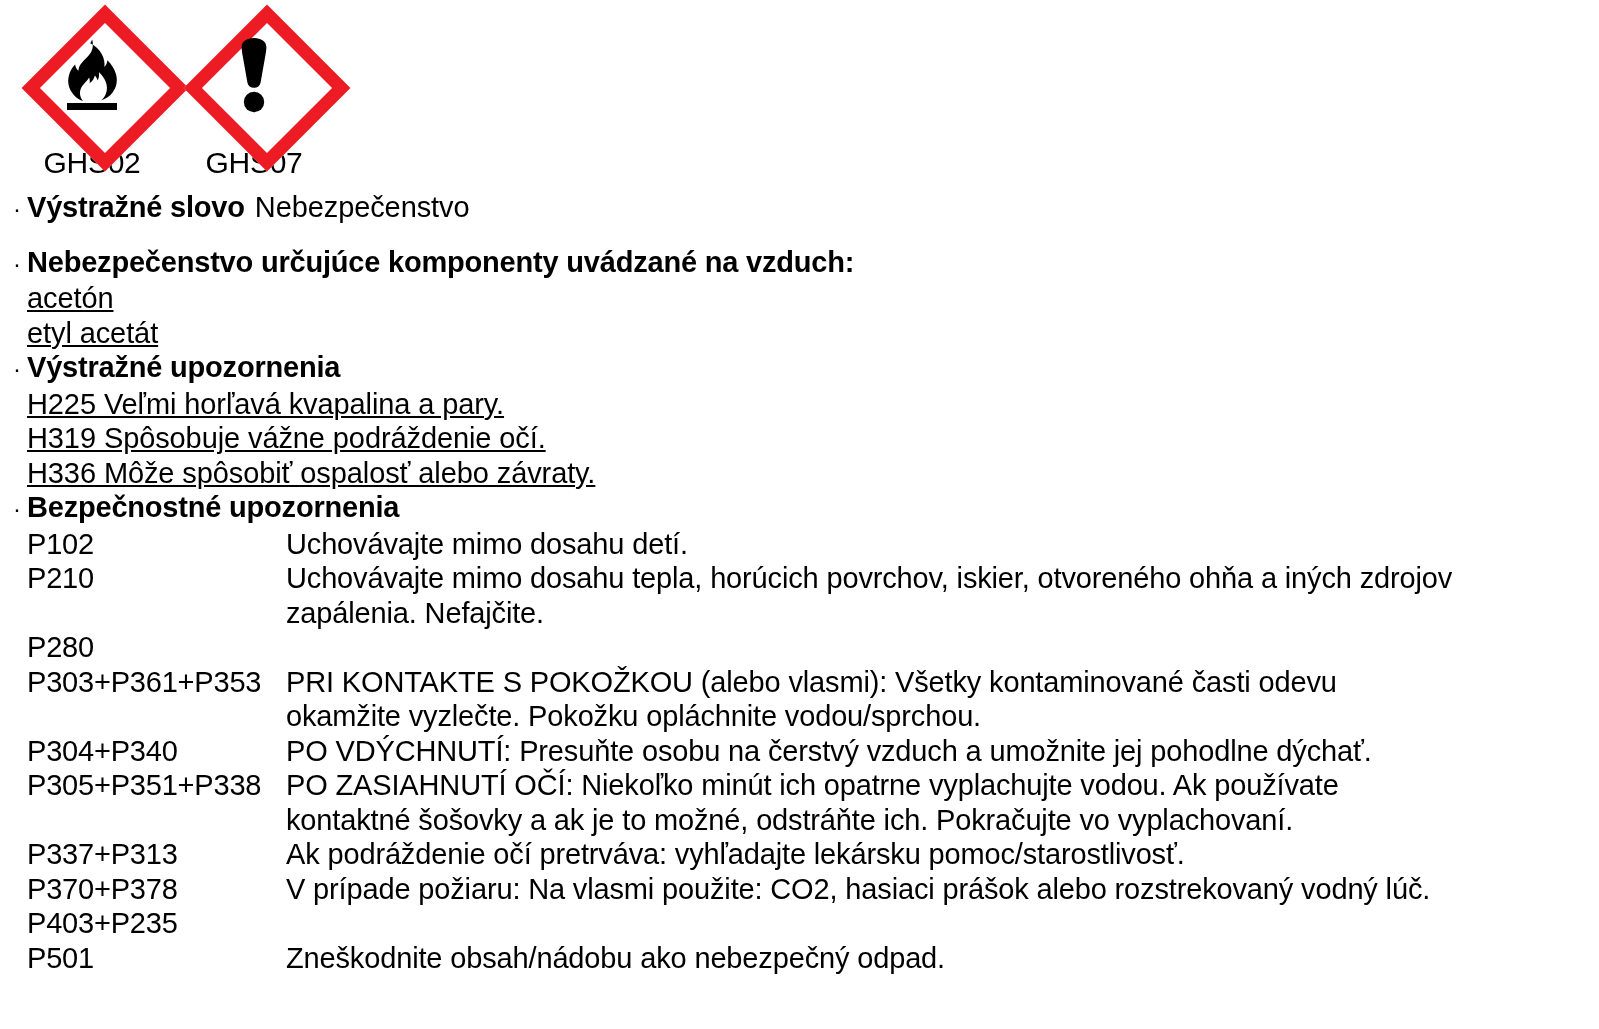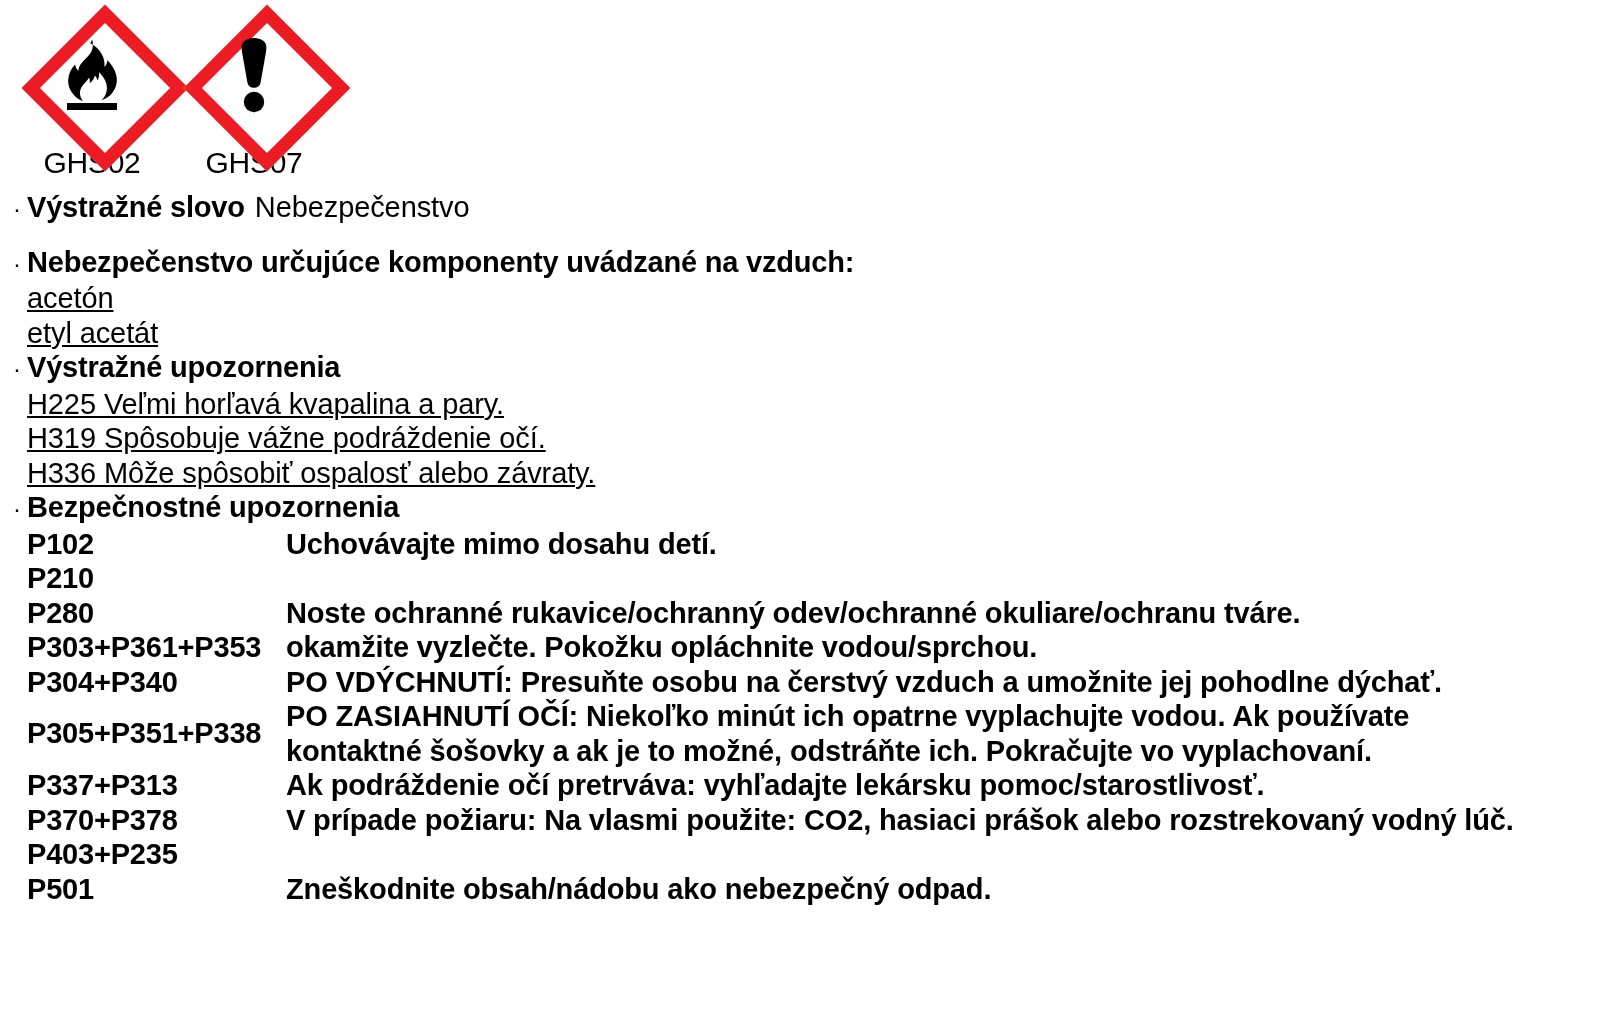--- a/index.html
+++ b/index.html
@@ -103,22 +103,21 @@
   }
 
   .gap-sm { height: 18px; }
 
   
   .ptable {
     padding-left: 14px;
   }
   .prow {
     display: flex;
-    align-items: center;
-    font-weight: bold;
+    align-items: flex-start;
   }
   .pcode {
     flex: 0 0 259px;
     width: 259px;
     letter-spacing: -0.2px;
     white-space: nowrap;
   }
   .ptext {
     flex: 1 1 auto;
     letter-spacing: -0.15px;
@@ -194,32 +193,34 @@
 
     <div class="prow">
       <div class="pcode">P102</div>
       <div class="ptext">
         <span>Uchovávajte mimo dosahu detí.</span>
       </div>
     </div>
 
     <div class="prow">
       <div class="pcode">P210</div>
+      <div class="ptext">
+        <span>Uchovávajte mimo dosahu tepla, horúcich povrchov, iskier, otvoreného ohňa a iných zdrojov</span>
+        <span class="cont">zapálenia. Nefajčite.</span>
+      </div>
     </div>
 
     <div class="prow">
       <div class="pcode">P280</div>
-      <div class="ptext">
-        <span>Noste ochranné rukavice/ochranný odev/ochranné okuliare/ochranu tváre.</span>
-      </div>
     </div>
 
     <div class="prow">
       <div class="pcode">P303+P361+P353</div>
       <div class="ptext">
+        <span>PRI KONTAKTE S POKOŽKOU (alebo vlasmi): Všetky kontaminované časti odevu</span>
         <span class="cont">okamžite vyzlečte. Pokožku opláchnite vodou/sprchou.</span>
       </div>
     </div>
 
     <div class="prow">
       <div class="pcode">P304+P340</div>
       <div class="ptext">
         <span>PO VDÝCHNUTÍ: Presuňte osobu na čerstvý vzduch a umožnite jej pohodlne dýchať.</span>
       </div>
     </div>

